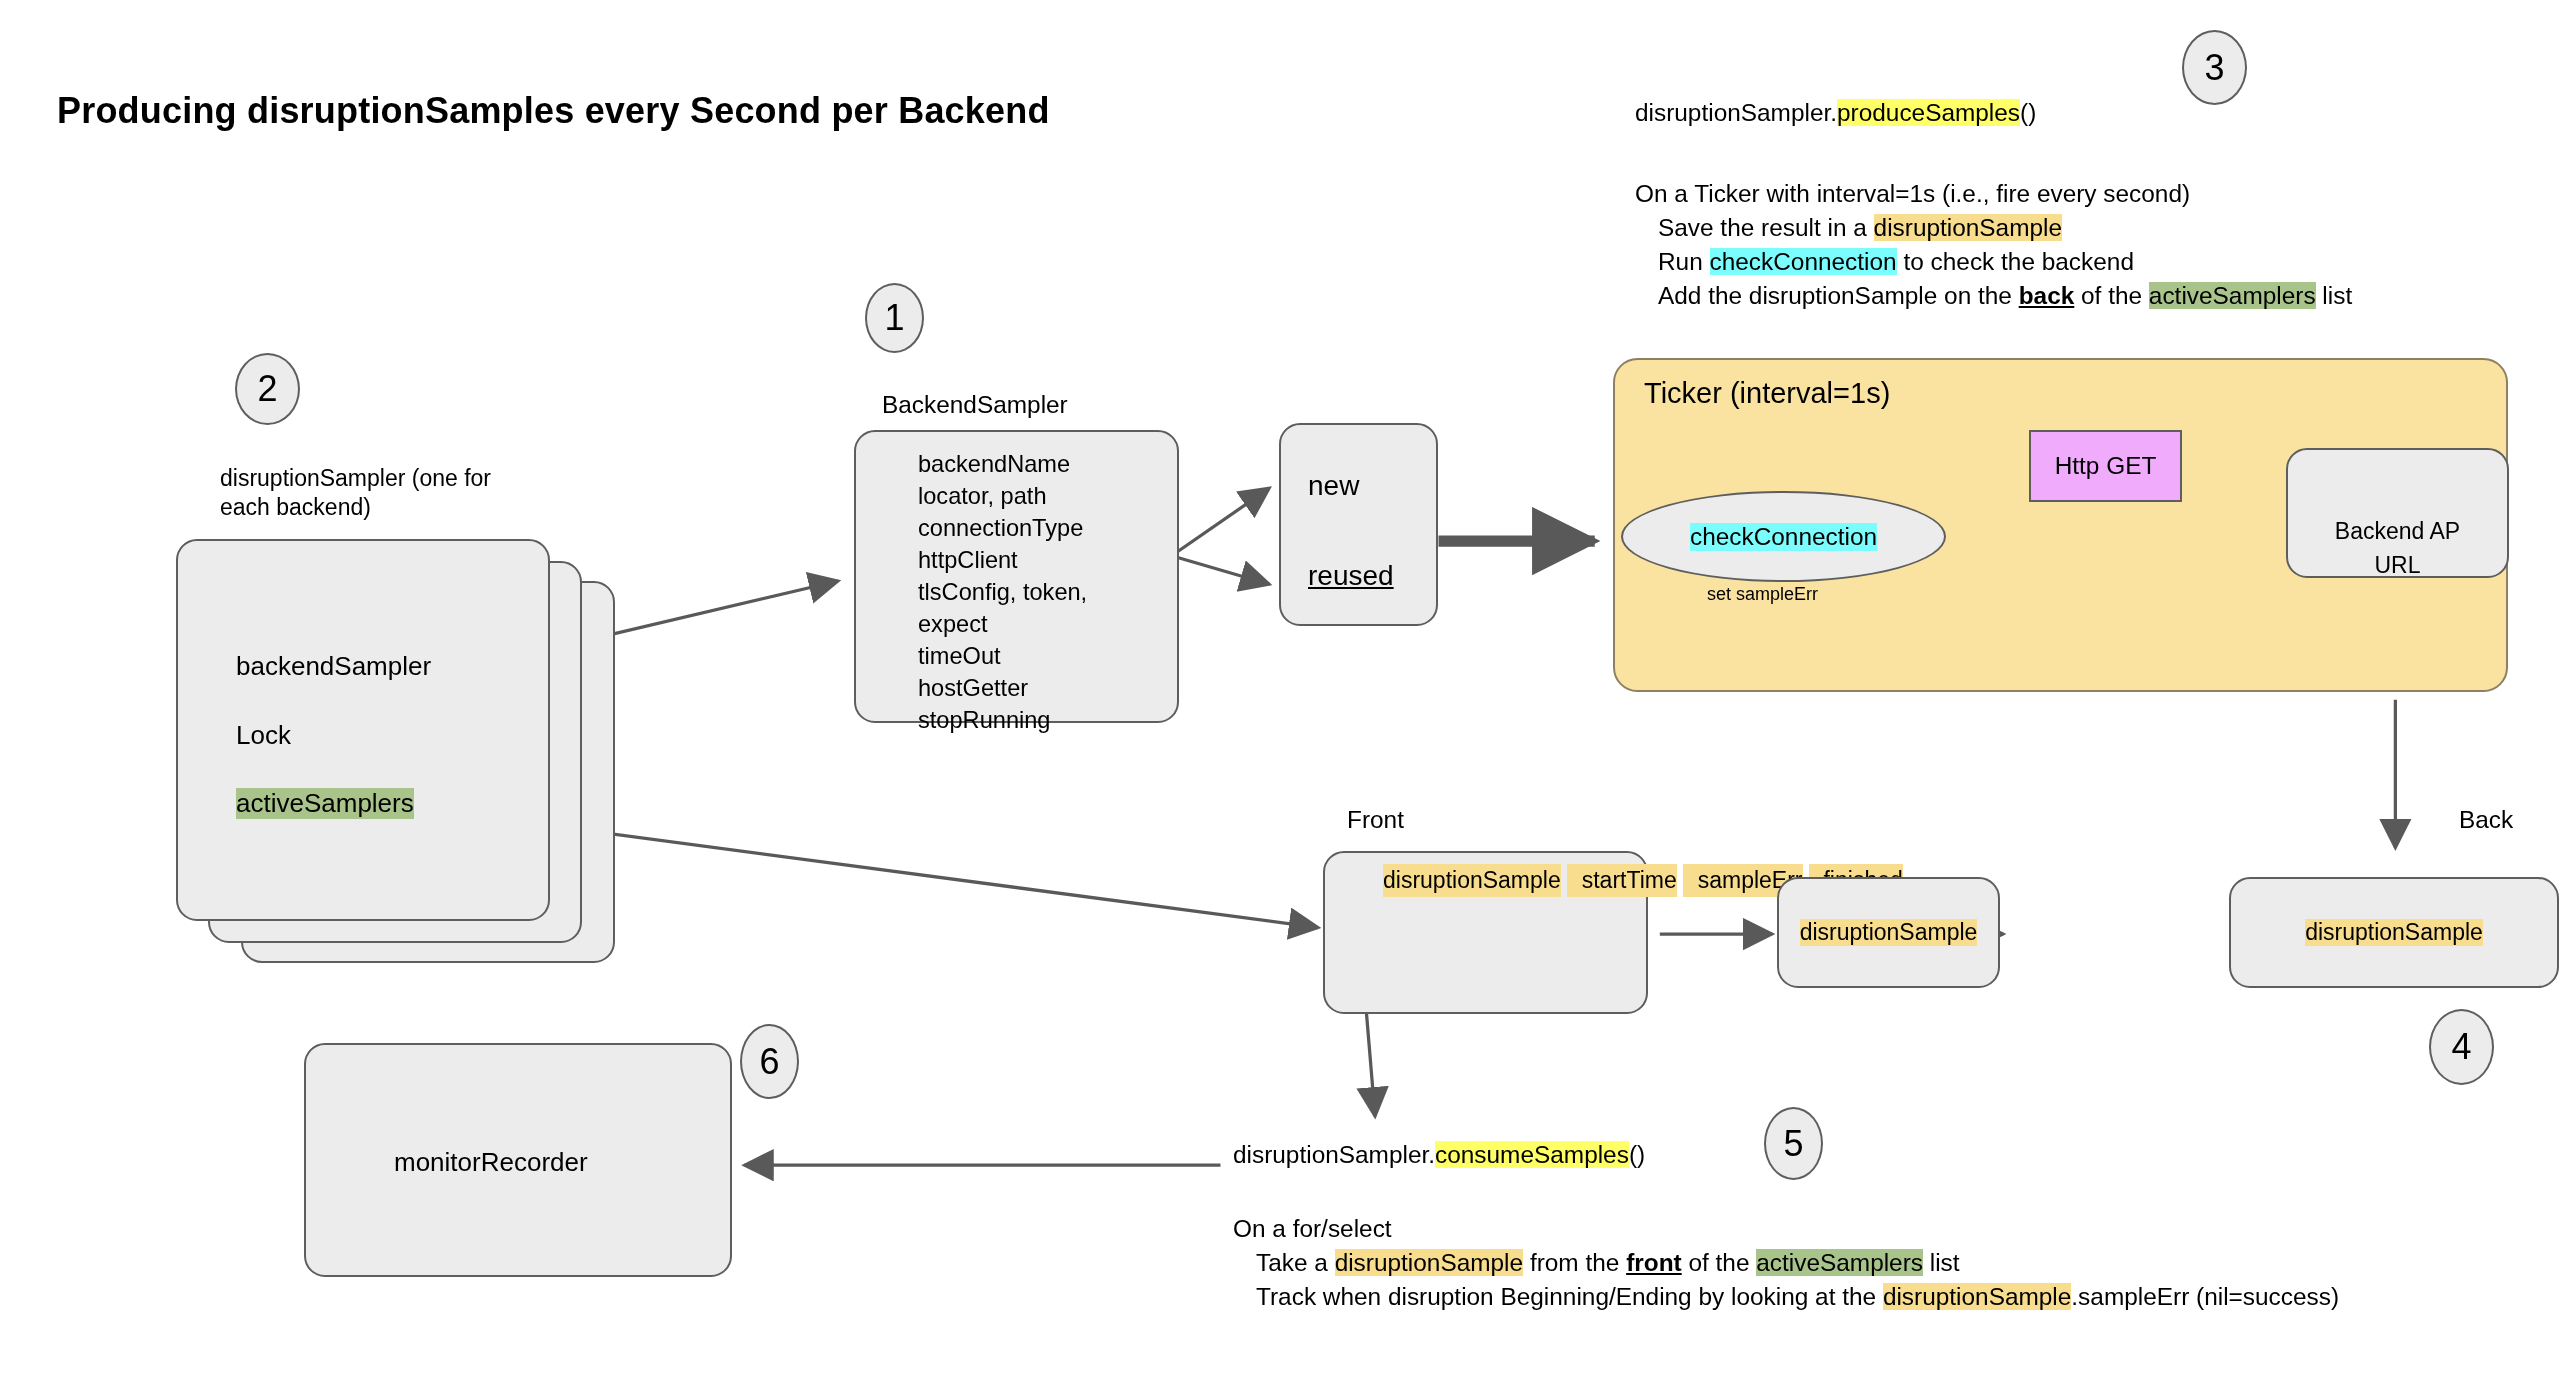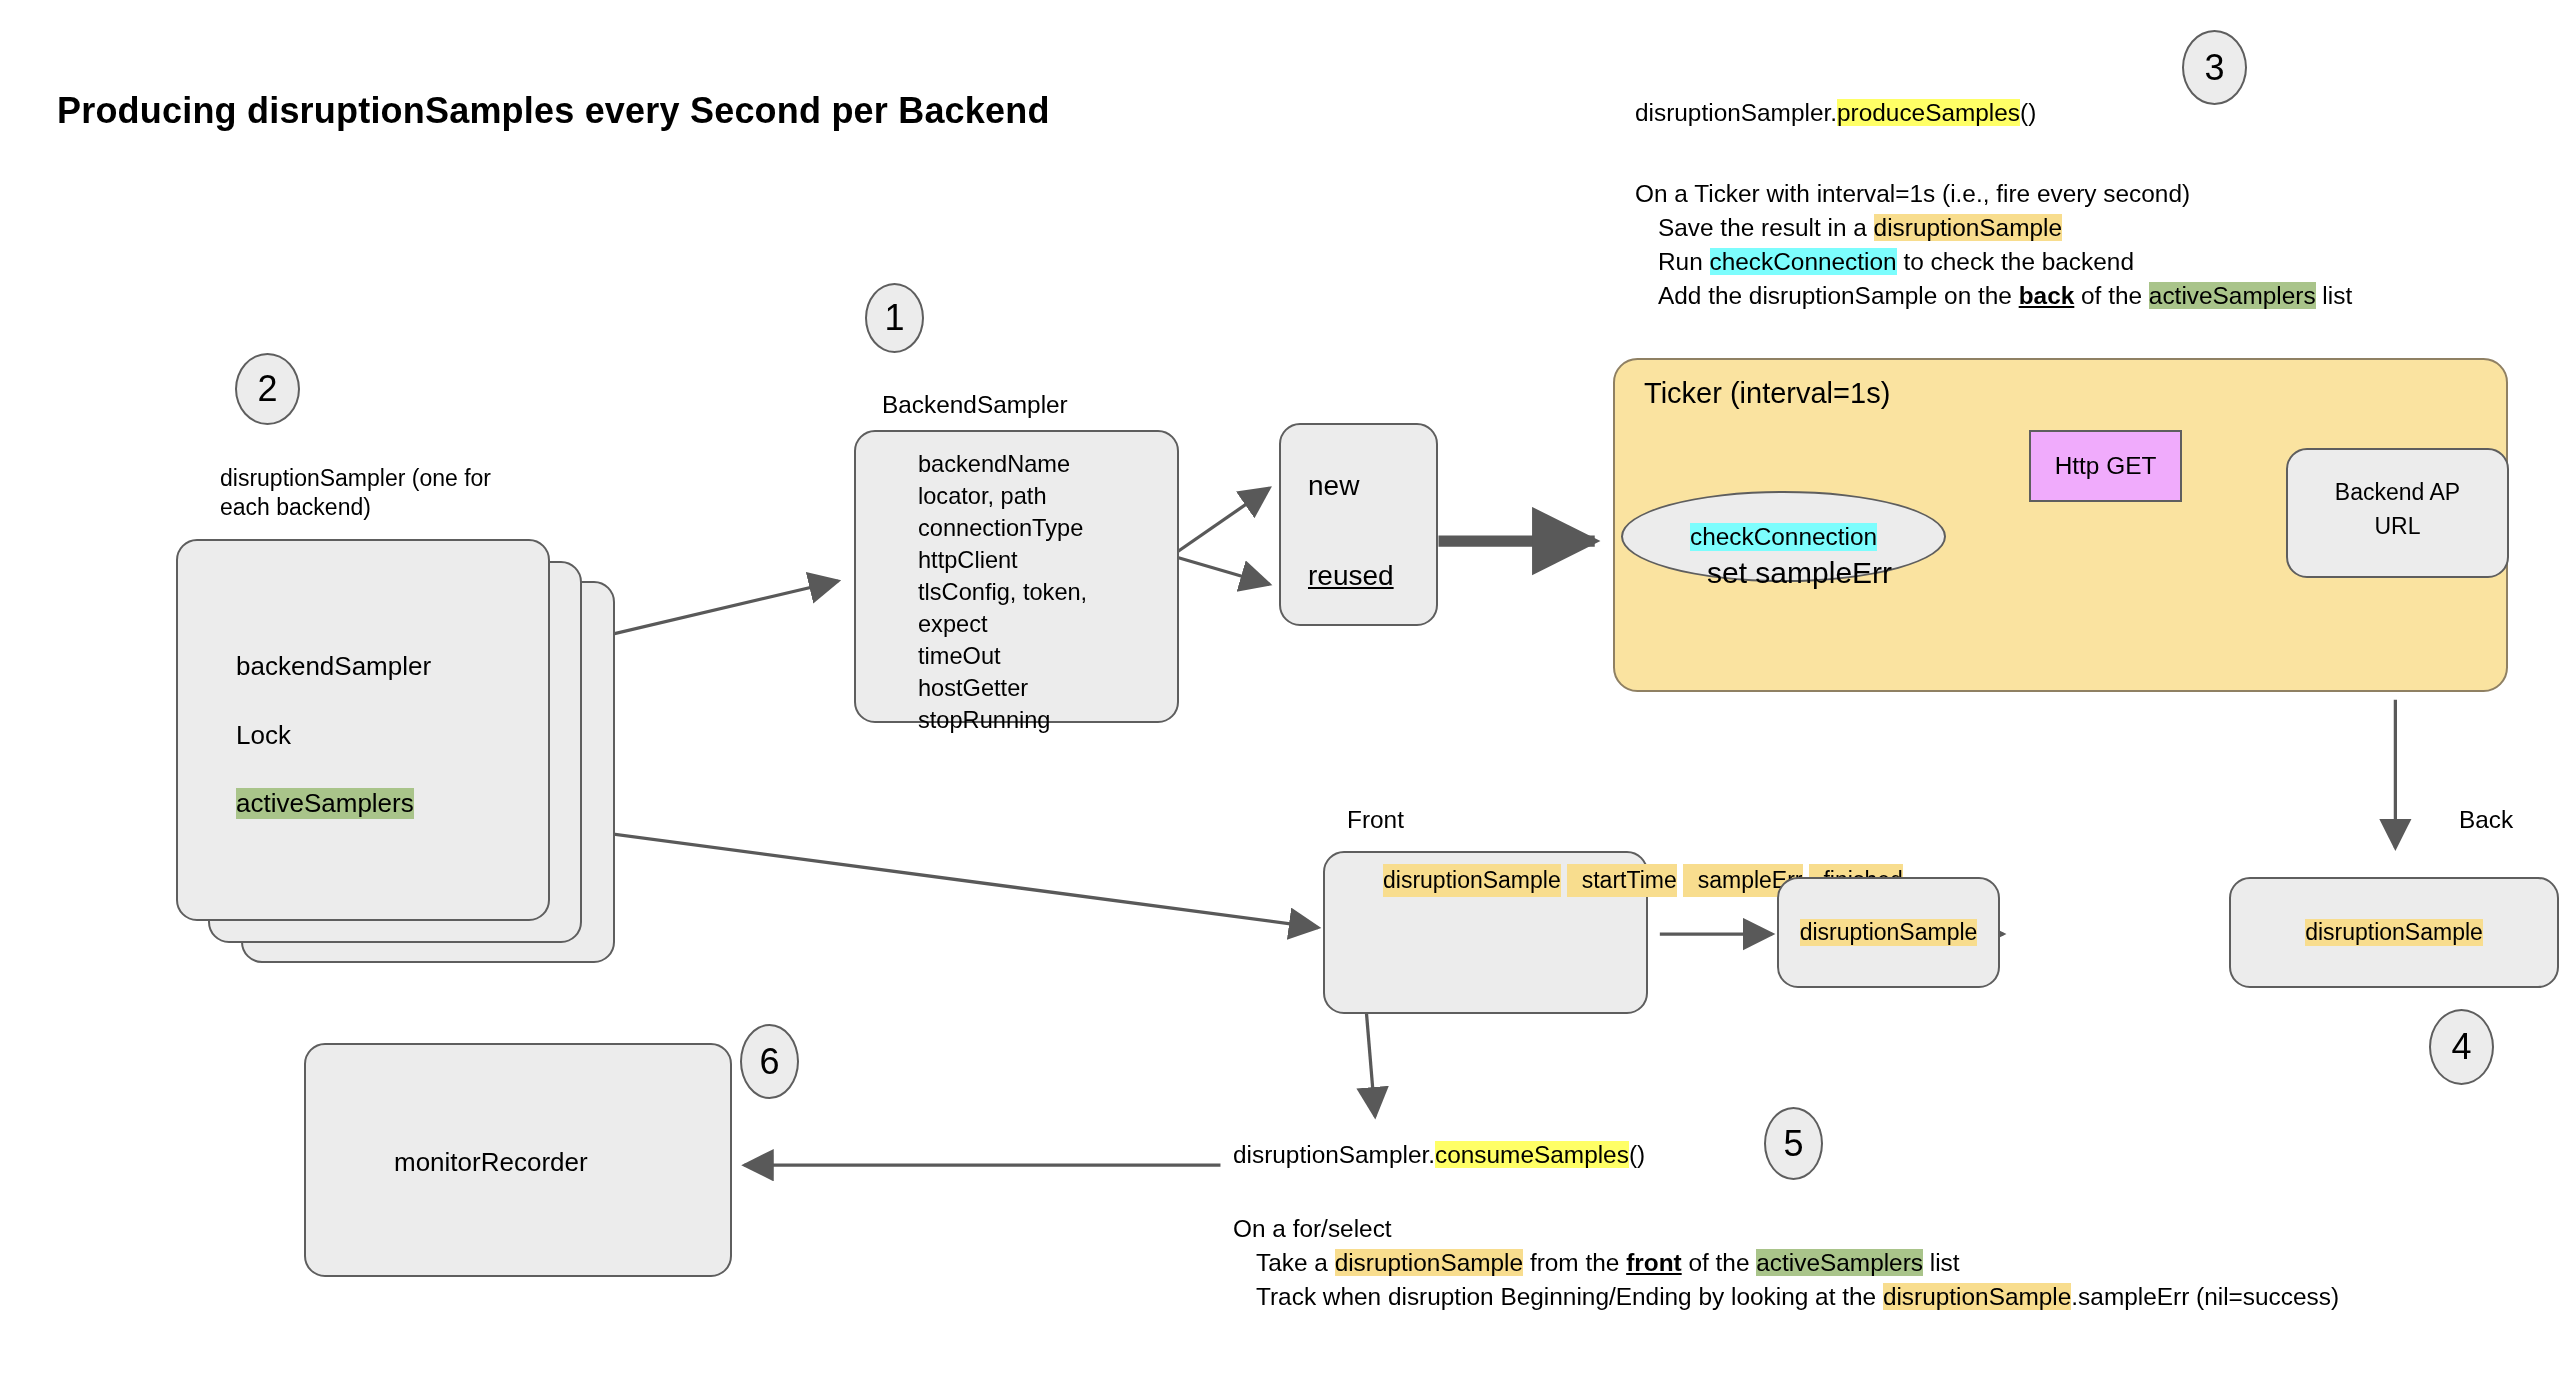--- a/index.html
+++ b/index.html
@@ -211,28 +211,28 @@
   <div class="boxlabel" style="left:1308px; top:560px; font-size:28px;text-decoration:underline;">reused</div>
 
   <div id="ticker-box" style="left:1613px; top:358px; width:895px; height:334px;"></div>
 
   <div class="plain" style="left:1644px; top:377px; font-size:29px;">Ticker (interval=1s)</div>
 
   <div class="ellipse" style="left:1621px; top:491px; width:325px; height:91px;">
     <span class="hl-cyan" style="font-size:24.4px;">checkConnection</span>
   </div>
 
-  <div class="plain" style="left:1707px; top:556px; font-size:30px;">set sampleErr</div>
+  <div class="plain" style="left:1707px; top:584px; font-size:18px;">set sampleErr</div>
 
   <div class="sqbox" style="left:2029px; top:430px; width:153px; height:72px; display:flex; align-items:center; justify-content:center;">
     <span style="font-size:24.4px;">Http GET</span>
   </div>
 
   <div class="rbox" style="left:2286px; top:448px; width:223px; height:130px;"></div>
-  <div class="boxlabel" style="left:2331px; top:475px; font-size:23px; line-height:34px; text-align:center; width:133px;">
+  <div class="boxlabel" style="left:2331px; top:514px; font-size:23px; line-height:34px; text-align:center; width:133px;">
     <div>Backend AP</div>
     <div>URL</div>
   </div>
 
   <div class="plain" style="left:1347px; top:806px; font-size:24.4px;">Front</div>
   <div class="plain" style="left:2459px; top:806px; font-size:24.4px;">Back</div>
 
   <div class="rbox" style="left:1323px; top:851px; width:325px; height:163px;"></div>
   <div class="boxlabel sample-stack-line" style="left:1383px; top:864px; font-size:23px;">
     <div class="hl-orange" style="display:inline-block;">disruptionSample</div>

